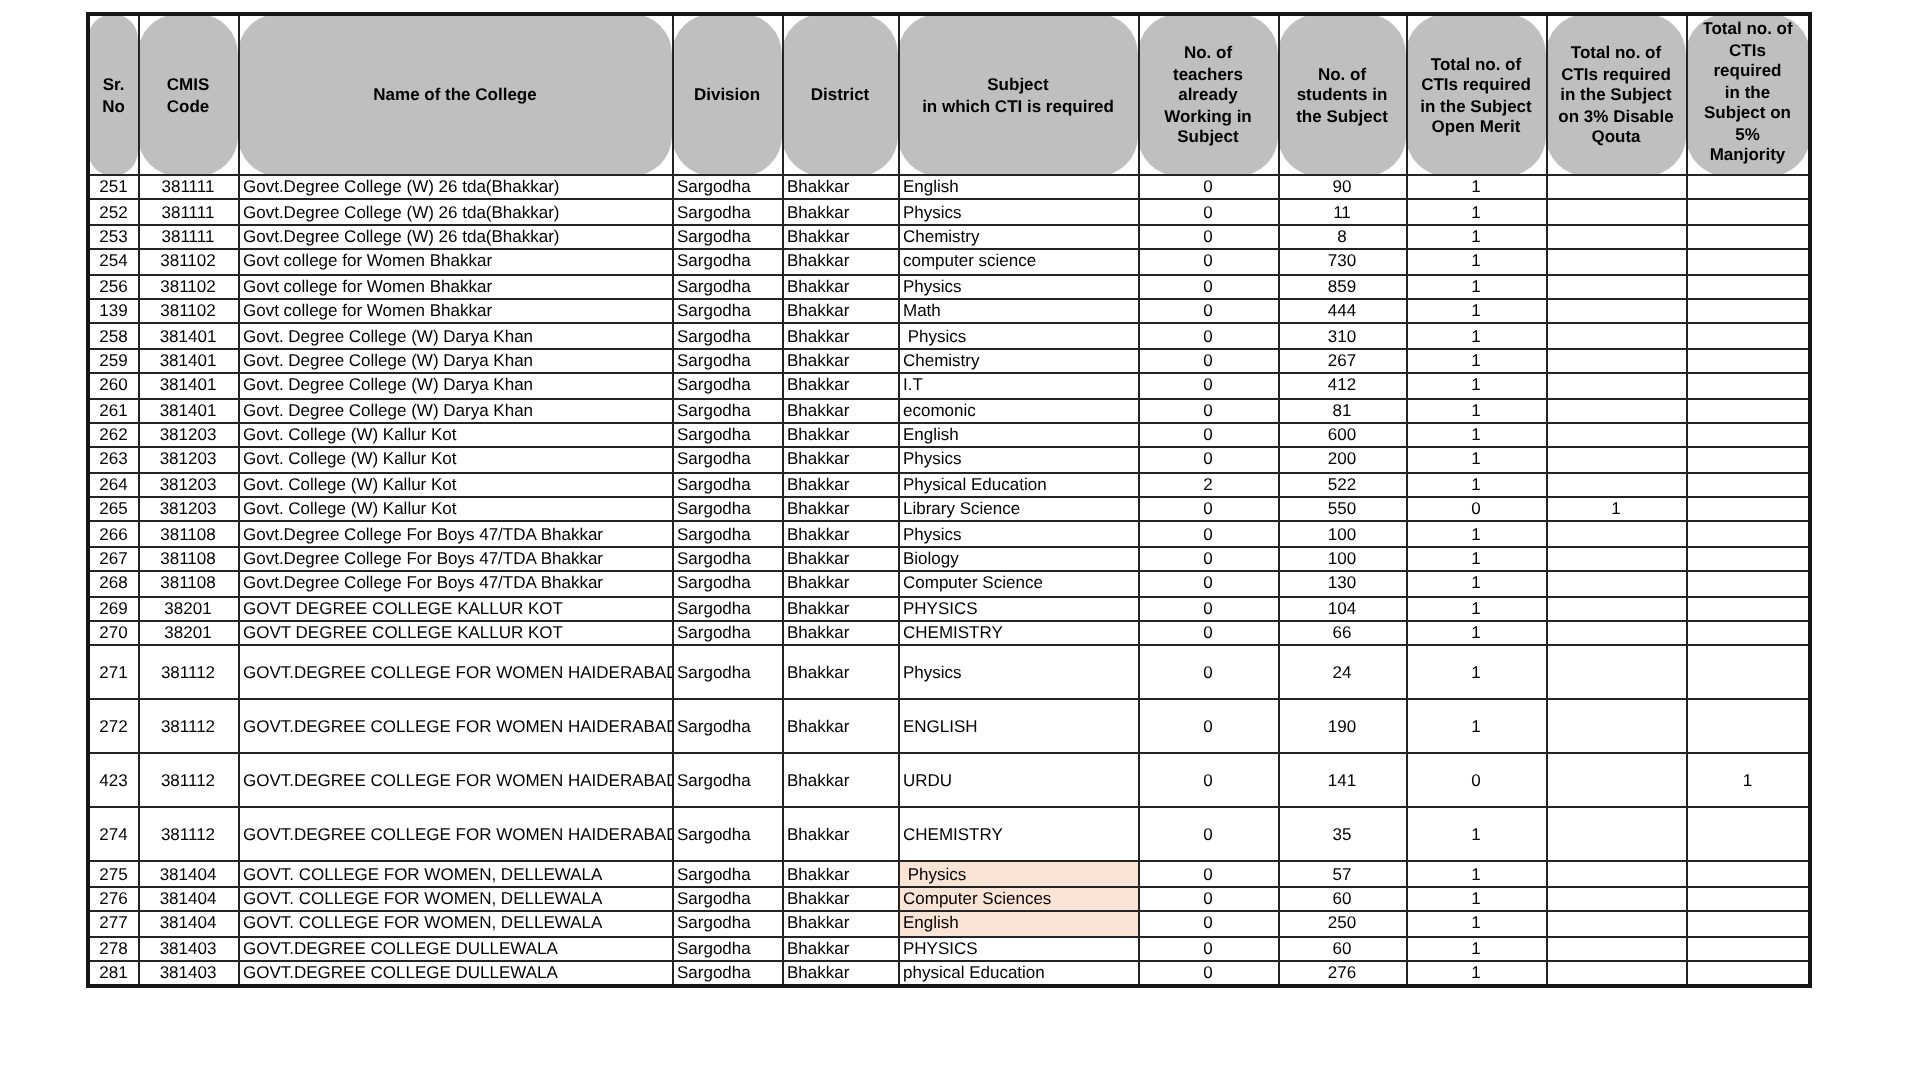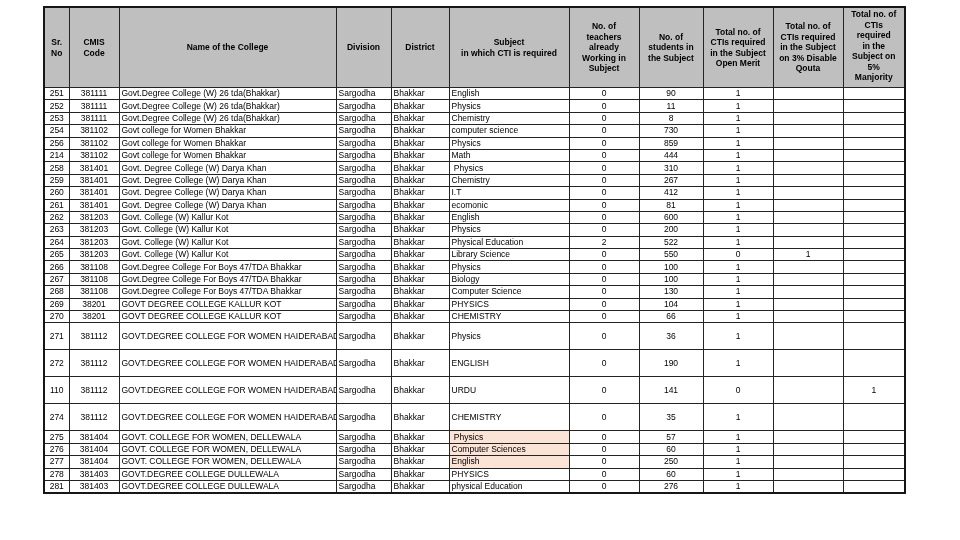--- a/index.html
+++ b/index.html
@@ -21,20 +21,21 @@
     padding:0 2px;
     font-size:8.5px;
     overflow:hidden;
     vertical-align:middle;
   }
   thead th{
     background:var(--header-bg,#bfbfbf);
     font-weight:bold;
     height:78px;
     padding:0 1px;
+    border-radius:20px;
   }
   .hwrap{
     display:flex;align-items:center;justify-content:center;
     height:78px;overflow:hidden;
     white-space:pre-line;text-align:center;line-height:10.5px;
   }
   th.col-minority .hwrap{align-items:flex-start;padding-top:1px;}
   tbody tr{height:12.4px;margin-top:17px;}
   tbody tr.tall{height:27px;}
   tbody td{white-space:pre;line-height:11px;}
@@ -179,21 +180,21 @@
           <td class="l">Sargodha</td>
           <td class="l">Bhakkar</td>
           <td class="l">Physics</td>
           <td class="c">0</td>
           <td class="c">859</td>
           <td class="c">1</td>
           <td class="c"></td>
           <td class="c"></td>
         </tr>
         <tr>
-          <td class="c">214</td>
+          <td class="c">139</td>
           <td class="c">381102</td>
           <td class="l">Govt college for Women Bhakkar</td>
           <td class="l">Sargodha</td>
           <td class="l">Bhakkar</td>
           <td class="l">Math</td>
           <td class="c">0</td>
           <td class="c">444</td>
           <td class="c">1</td>
           <td class="c"></td>
           <td class="c"></td>
@@ -368,40 +369,40 @@
           <td class="c"></td>
         </tr>
         <tr class="tall">
           <td class="c">271</td>
           <td class="c">381112</td>
           <td class="l">GOVT.DEGREE COLLEGE FOR WOMEN HAIDERABAD THAL</td>
           <td class="l">Sargodha</td>
           <td class="l">Bhakkar</td>
           <td class="l">Physics</td>
           <td class="c">0</td>
-          <td class="c">36</td>
+          <td class="c">24</td>
           <td class="c">1</td>
           <td class="c"></td>
           <td class="c"></td>
         </tr>
         <tr class="tall">
           <td class="c">272</td>
           <td class="c">381112</td>
           <td class="l">GOVT.DEGREE COLLEGE FOR WOMEN HAIDERABAD THAL</td>
           <td class="l">Sargodha</td>
           <td class="l">Bhakkar</td>
           <td class="l">ENGLISH</td>
           <td class="c">0</td>
           <td class="c">190</td>
           <td class="c">1</td>
           <td class="c"></td>
           <td class="c"></td>
         </tr>
         <tr class="tall">
-          <td class="c">110</td>
+          <td class="c">423</td>
           <td class="c">381112</td>
           <td class="l">GOVT.DEGREE COLLEGE FOR WOMEN HAIDERABAD THAL</td>
           <td class="l">Sargodha</td>
           <td class="l">Bhakkar</td>
           <td class="l">URDU</td>
           <td class="c">0</td>
           <td class="c">141</td>
           <td class="c">0</td>
           <td class="c"></td>
           <td class="c">1</td>

